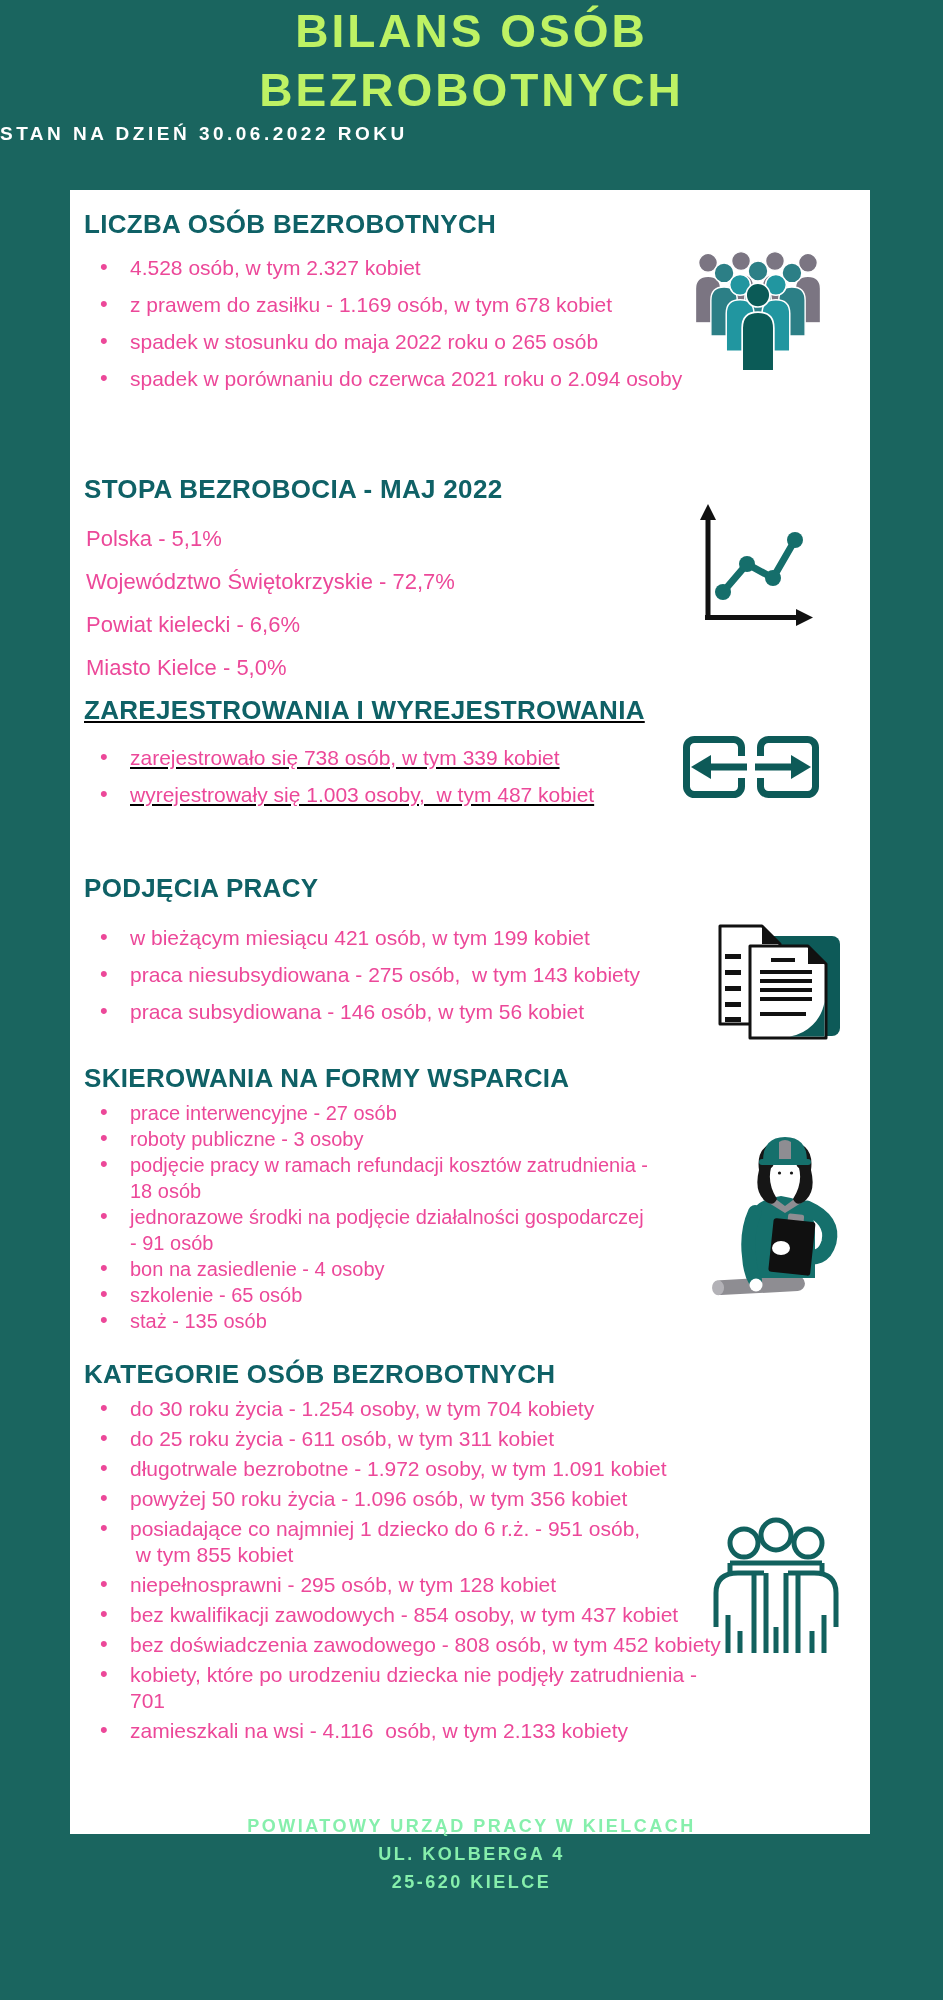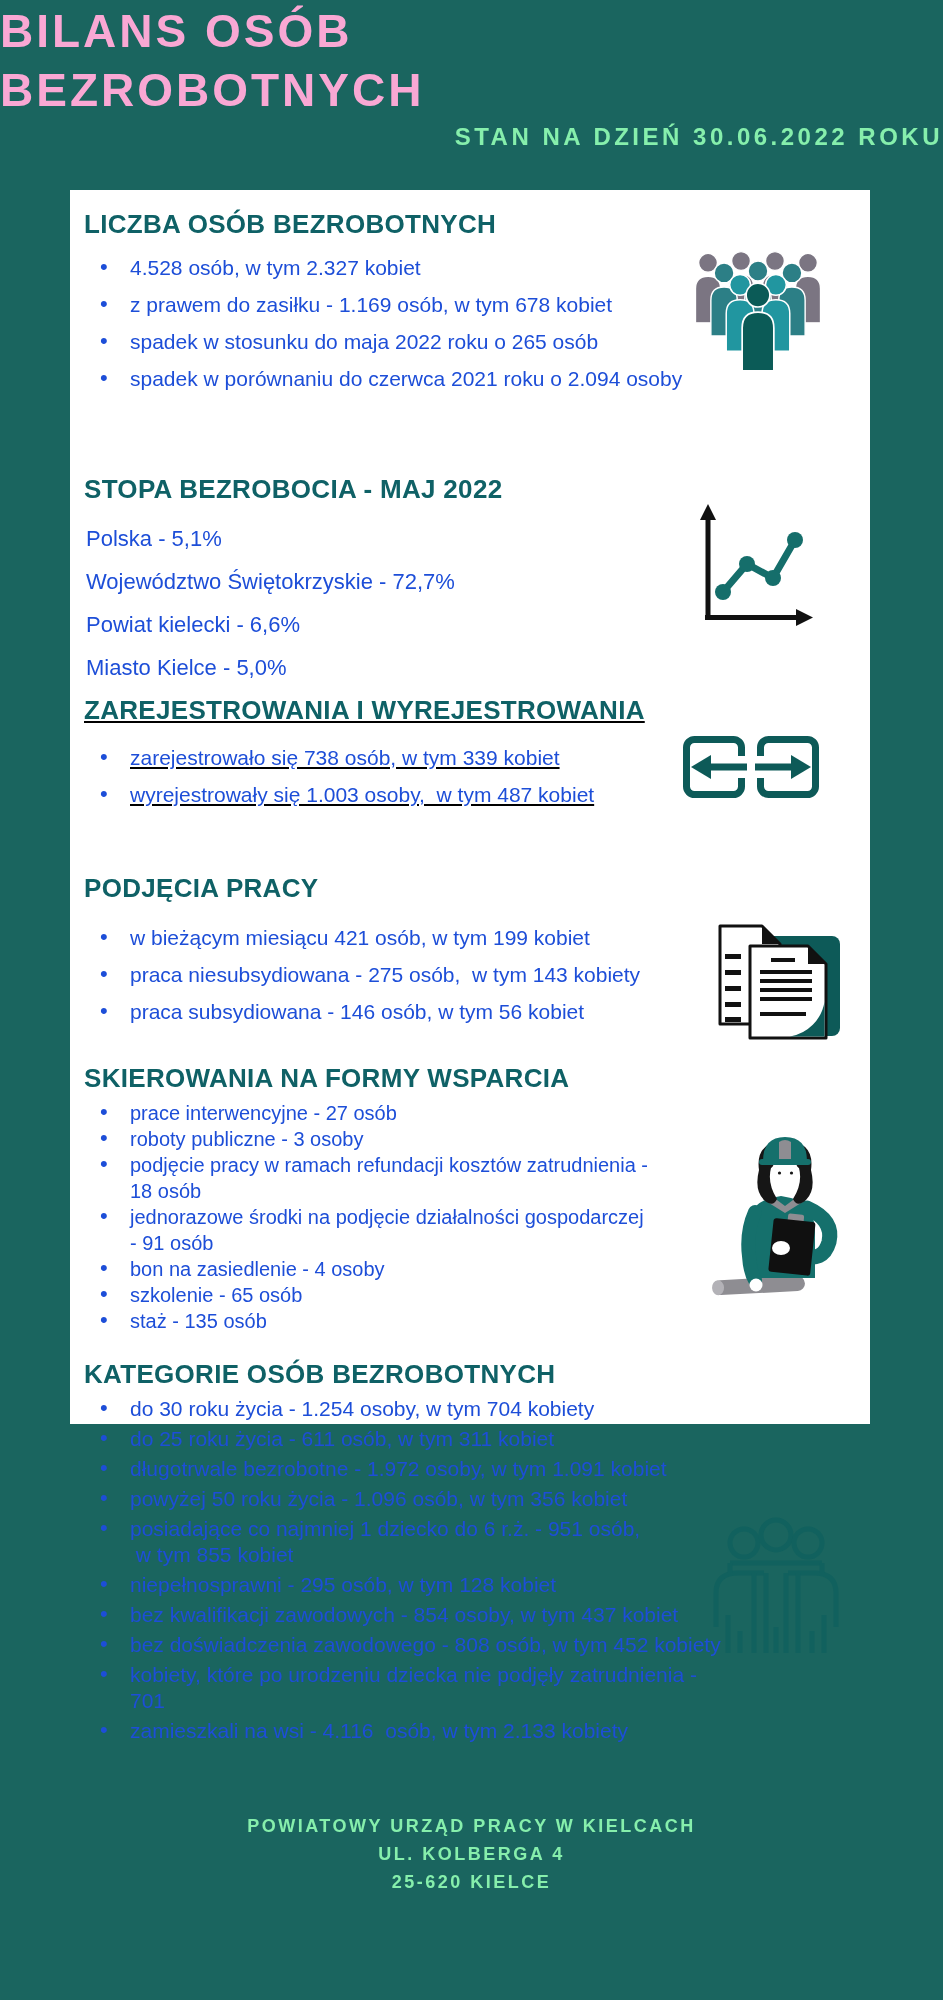--- a/index.html
+++ b/index.html
@@ -1,31 +1,31 @@
 <!DOCTYPE html>
 <html lang="pl"><head>
 <meta charset="utf-8">
 <style>
   html,body{margin:0;padding:0;}
   body{width:943px;height:2000px;font-family:"Liberation Sans",sans-serif;}
   .page{position:relative;width:943px;height:2000px;background:#1a655f;overflow:hidden;}
 
   
-  .title{position:absolute;top:2px;left:0;right:0;color:#f9a8d4;
+  .title{position:absolute;top:2px;left:0;right:0;text-align:center;color:#bef264;
          font-weight:700;font-size:46px;line-height:59px;letter-spacing:3px;}
-  .subtitle{position:absolute;top:123px;left:0;right:0;text-align:right;color:#86efac;
-         font-weight:700;font-size:24px;letter-spacing:3.5px;}
+  .subtitle{position:absolute;top:123px;left:0;right:0;text-align:left;color:#ffffff;
+         font-weight:700;font-size:19px;letter-spacing:3.5px;}
 
   
-  .card{position:absolute;top:190px;left:70px;width:800px;height:1234px;background:#ffffff;}
+  .card{position:absolute;top:190px;left:70px;width:800px;height:1644px;background:#ffffff;}
 
   .sec{position:absolute;left:14px;right:40px;}
   .sec h2{margin:0;color:#0f6166;font-weight:700;font-size:26px;letter-spacing:0.3px;line-height:32px;}
 
-  ul.list{margin:0;padding:0 0 0 46px;list-style:none;color:#1d4ed8;}
+  ul.list{margin:0;padding:0 0 0 46px;list-style:none;color:#ec4899;}
   ul.list li{position:relative;white-space:pre-wrap;font-size:21px;line-height:28px;margin:0 0 9px 0;}
   ul.list li::before{content:"\2022";position:absolute;left:-30px;top:-1px;font-size:22px;}
   ul.nobullet{padding-left:2px;}
   ul.nobullet li::before{content:none;}
   ul.nobullet li{font-size:22px;line-height:43px;margin:0;}
 
   .sec1{top:18px;} .sec1 ul{margin-top:14px;}
   .sec2{top:283px;} .sec2 ul{margin-top:12px;}
   .sec3{top:504px;text-decoration:underline;} .sec3 ul{margin-top:18px;}
   .sec4{top:682px;} .sec4 ul{margin-top:20px;}

